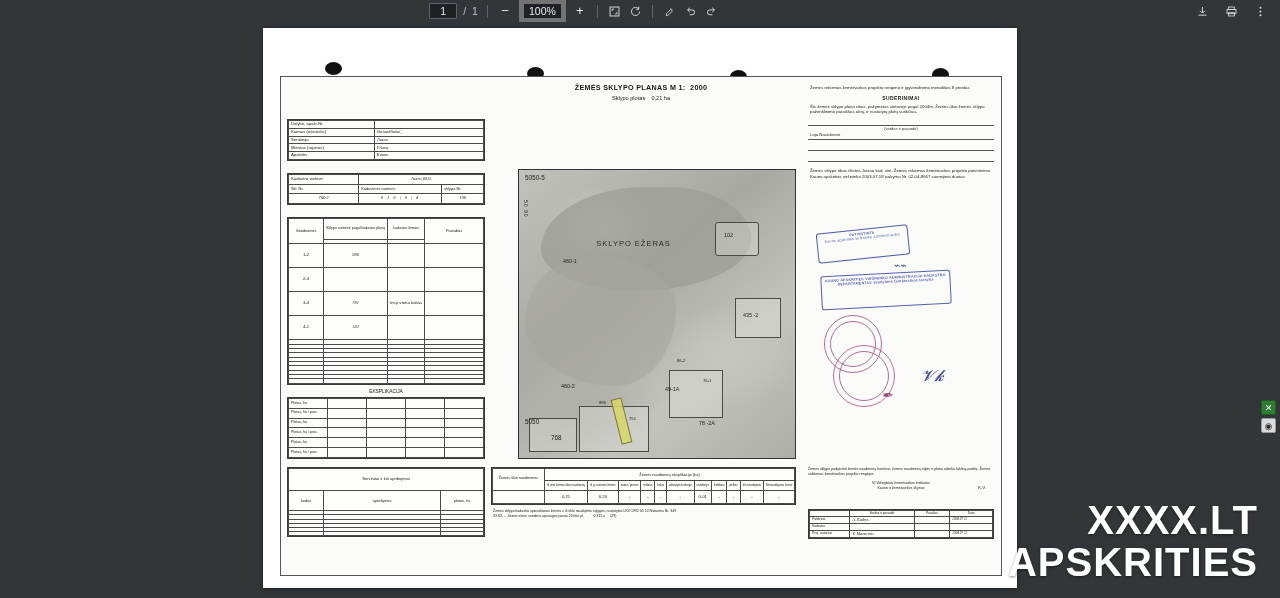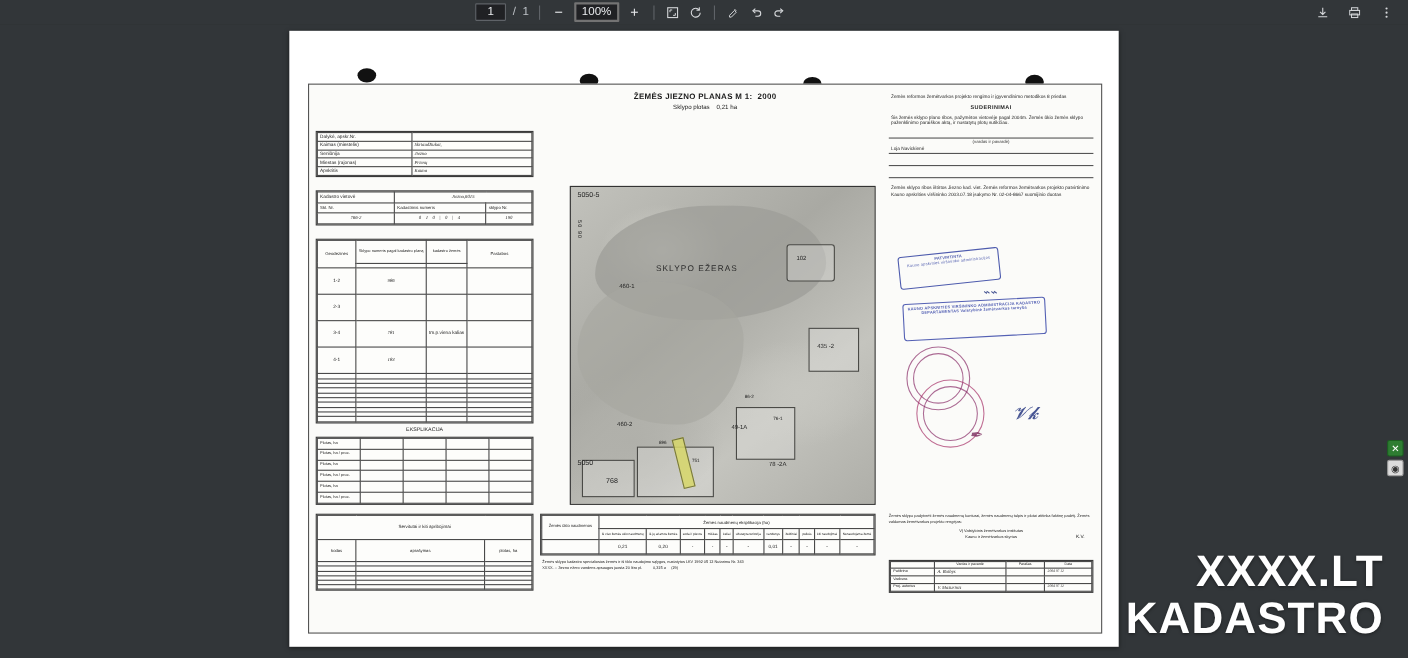--- a/index.html
+++ b/index.html
@@ -94,21 +94,21 @@
     font-size: 13px;
     width: 16px;
     height: 16px;
     line-height: 15px;
     text-align: center;
     cursor: pointer;
     border-radius: 2px;
   }
   .zoom-val {
     background: #202124;
-    border: 2px solid #737373;
+    border: 5px solid #737373;
     color: #e8eaed;
     font-size: 10.5px;
     height: 14px;
     line-height: 14px;
     padding: 0 5px;
     text-align: center;
     border-radius: 1px;
   }
   .tb-icon {
     width: 15px; height: 15px;
@@ -465,21 +465,21 @@
 
       <div class="hole" style="left:62px;  top:34px;"></div>
       <div class="hole" style="left:264px; top:39px;"></div>
       <div class="hole" style="left:467px; top:42px;"></div>
       <div class="hole" style="left:669px; top:40px;"></div>
 
       <div class="scan">
 
         <div class="title-row">
           <div class="title-main">
-            <span>ŽEMĖS JIEZNO PLANAS M 1:</span>&nbsp;&nbsp;<span>2000</span>
+            <span>ŽEMĖS SKLYPO PLANAS M 1:</span>&nbsp;&nbsp;<span>2000</span>
           </div>
           <div class="title-sub">
             <span>Sklypo plotas</span>&nbsp;&nbsp;&nbsp;&nbsp;<span>0,21 ha</span>
           </div>
         </div>
 
         <div class="tbl" style="left:6px; top:42px; width:198px; height:42px;">
           <table class="grid">
             <tbody>
                 <tr>
@@ -864,21 +864,21 @@
             </tr>
           </tbody>
             </table>
         </div>
 
       </div>
     </div>
 
     <div class="watermark">
       <div>XXXX.LT</div>
-      <div>KADASTRO</div>
+      <div>APSKRITIES</div>
     </div>
 
     <div class="float-btns">
       <div class="fbtn dark">✕</div>
       <div class="fbtn">◉</div>
     </div>
 
   </div>
 </div>
 

